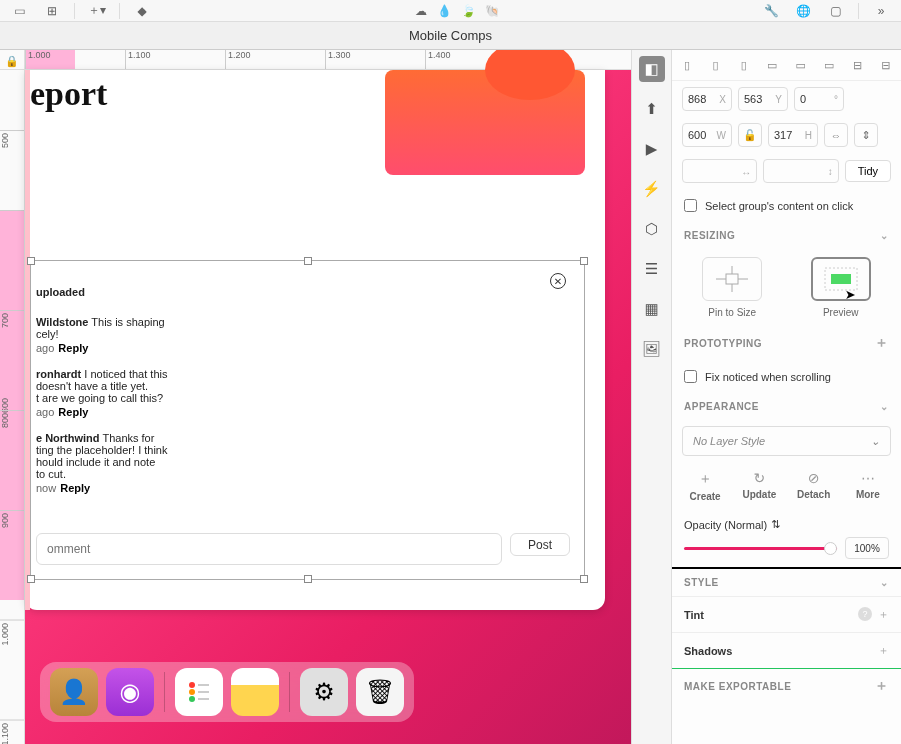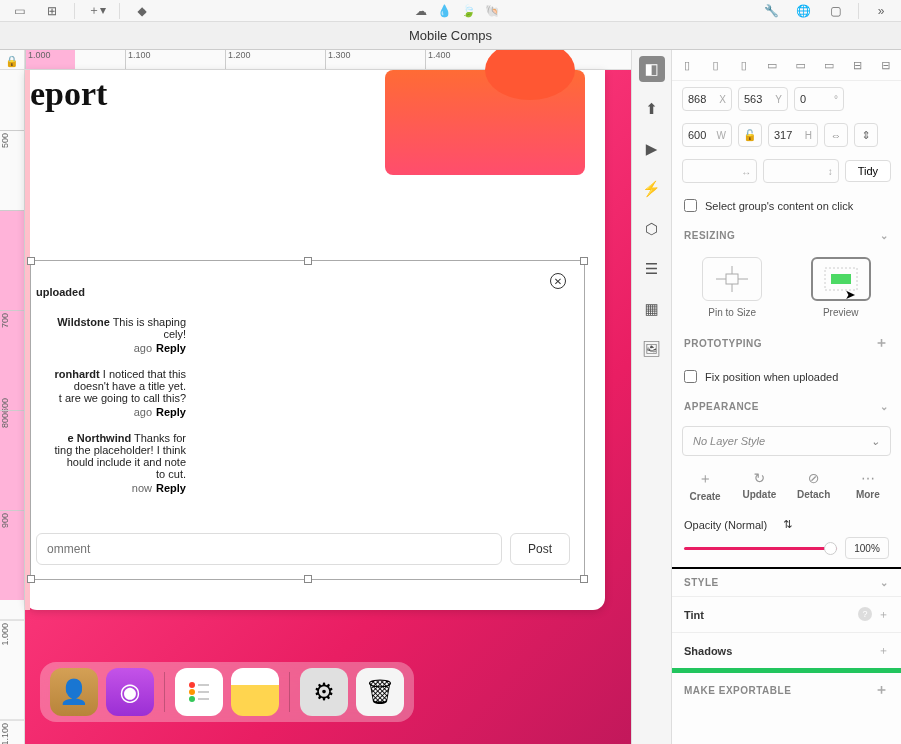--- a/index.html
+++ b/index.html
@@ -52,28 +52,28 @@
 .sel-handle.tr { top: -4px; right: -4px; }
 .sel-handle.tm { top: -4px; left: 50%; margin-left: -4px; }
 .sel-handle.bl { bottom: -4px; left: -4px; }
 .sel-handle.br { bottom: -4px; right: -4px; }
 .sel-handle.bm { bottom: -4px; left: 50%; margin-left: -4px; }
 .close-x { position: absolute; top: 12px; right: 18px; width: 16px; height: 16px; border: 1.5px solid #333; border-radius: 50%; display: flex; align-items: center; justify-content: center; font-size: 10px; color: #333; cursor: pointer; }
 
 
 .comments { position: absolute; top: 25px; left: 5px; width: 150px; font-size: 11px; color: #222; }
 .upload-line { font-weight: 600; margin-bottom: 18px; }
-.comment { margin-bottom: 14px; text-align: right; }
+.comment { margin-bottom: 14px; }
 .comment .name { font-weight: 600; display: inline; }
 .comment .body { display: inline; }
 .comment .meta { color: #666; margin-top: 2px; }
 .comment .reply { font-weight: 600; color: #000; margin-left: 4px; cursor: pointer; }
 .comment-input-row { position: absolute; bottom: 14px; left: 5px; right: 14px; display: flex; gap: 8px; }
 .comment-input { flex: 1; height: 32px; border: 1px solid #ddd; border-radius: 6px; padding: 0 10px; font-size: 12px; color: #999; }
-.post-btn { width: 60px; height: 32px; border: 1px solid #ddd; border-radius: 6px; background: #fff; font-size: 12px; color: #333; cursor: pointer; }
+.post-btn { width: 60px; height: 23px; border: 1px solid #ddd; border-radius: 6px; background: #fff; font-size: 12px; color: #333; cursor: pointer; }
 
 
 .dock { position: absolute; bottom: 22px; left: 15px; display: flex; gap: 8px; padding: 6px 10px; background: rgba(255,255,255,0.3); border-radius: 16px; backdrop-filter: blur(10px); }
 .dock-app { width: 48px; height: 48px; border-radius: 12px; display: flex; align-items: center; justify-content: center; font-size: 24px; }
 .dock-sep { width: 1px; background: rgba(0,0,0,0.2); margin: 4px 2px; }
 .app-contacts { background: linear-gradient(#d4a055, #b8843a); }
 .app-podcasts { background: linear-gradient(#c453e8, #9b2fd4); color: #fff; }
 .app-reminders { background: #fff; }
 .app-notes { background: linear-gradient(#fff 35%, #ffd54f 35%); }
 .app-settings { background: #e0e0e0; }
@@ -102,21 +102,21 @@
 .resize-opt { flex: 1; text-align: center; }
 .resize-box { width: 60px; height: 44px; border: 1px solid #ddd; border-radius: 6px; margin: 0 auto 6px; display: flex; align-items: center; justify-content: center; cursor: pointer; position: relative; }
 .resize-box.active { border: 2px solid #888; }
 .resize-lbl { font-size: 10px; color: #666; }
 .layer-style { margin: 6px 10px; height: 30px; border: 1px solid #ddd; border-radius: 4px; display: flex; align-items: center; padding: 0 10px; color: #888; font-style: italic; justify-content: space-between; }
 .action-btns { display: flex; justify-content: space-around; padding: 8px 6px; }
 .action-btn { flex: 1; text-align: center; cursor: pointer; }
 .action-btn .ic { font-size: 14px; color: #999; margin-bottom: 3px; }
 .action-btn .lb { font-size: 10px; color: #666; font-weight: bold; }
 .opacity-row { padding: 8px 12px; }
-.opacity-lbl { display: flex; align-items: center; gap: 16px; font-size: 11px; color: #333; margin-bottom: 6px; }
+.opacity-lbl { display: flex; align-items: center; gap: 4px; font-size: 11px; color: #333; margin-bottom: 6px; }
 .opacity-slider-row { display: flex; align-items: center; gap: 8px; }
 .opacity-track { flex: 1; height: 3px; background: linear-gradient(90deg, #e91e63, #e91e63); border-radius: 2px; position: relative; }
 .opacity-thumb { position: absolute; right: 0; top: -5px; width: 13px; height: 13px; background: #fff; border: 1px solid #ccc; border-radius: 50%; }
 .opacity-val { width: 44px; height: 22px; border: 1px solid #ddd; border-radius: 4px; font-size: 10px; display: flex; align-items: center; justify-content: center; }
 .style-row { padding: 10px 12px; display: flex; justify-content: space-between; align-items: center; border-top: 1px solid #eee; }
 .style-row .lbl { font-size: 11px; font-weight: 600; color: #333; }
 .style-row .icons { display: flex; gap: 6px; color: #aaa; }
 .help-circle { width: 14px; height: 14px; border-radius: 50%; background: #ddd; color: #fff; font-size: 9px; display: flex; align-items: center; justify-content: center; }
 
 
@@ -331,21 +331,21 @@
         </div>
         <div class="resize-lbl">Preview</div>
       </div>
     </div>
     <div class="section-head">
       <span>Prototyping</span>
         <span class="plus">＋</span>
     </div>
     <div class="checkbox-row">
       <input type="checkbox" style="">
-      <span>Fix position when uploaded</span>
+      <span>Fix noticed when scrolling</span>
     </div>
     <div class="section-head">
       <span>Appearance</span>
         <span class="chev">⌄</span>
     </div>
     <div class="layer-style">
       <span>No Layer Style</span>
         <span>⌄</span>
     </div>
     <div class="action-btns">
@@ -388,18 +388,18 @@
           <div class="help-circle">?</div>
           <span>＋</span>
         </div>
     </div>
     <div class="style-row">
       <span class="lbl">Shadows</span>
       <div class="icons">
           <span>＋</span>
         </div>
     </div>
-    <div class="section-head" style="border-top:5px solid #22c55e">
+    <div class="section-head" style="border-top:1px solid #22c55e">
       <span>Make Exportable</span>
         <span class="plus">＋</span>
     </div>
   </div>
 </div>
 
 </body></html>

